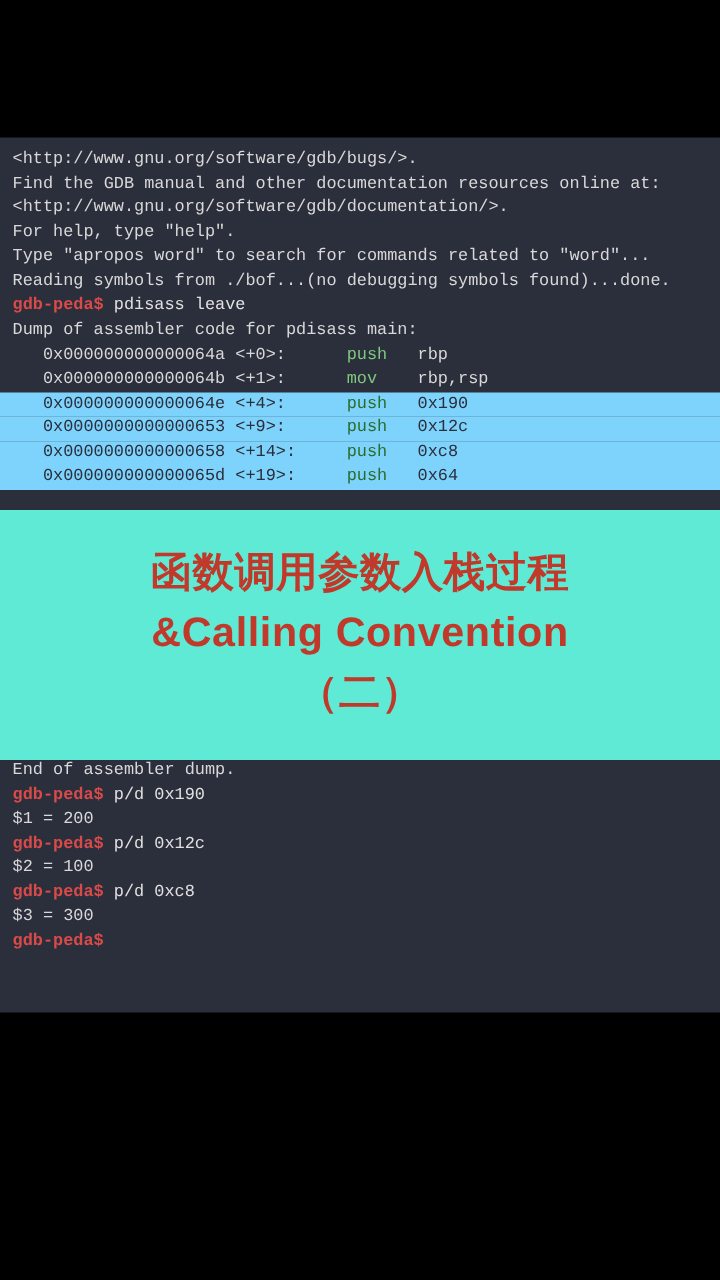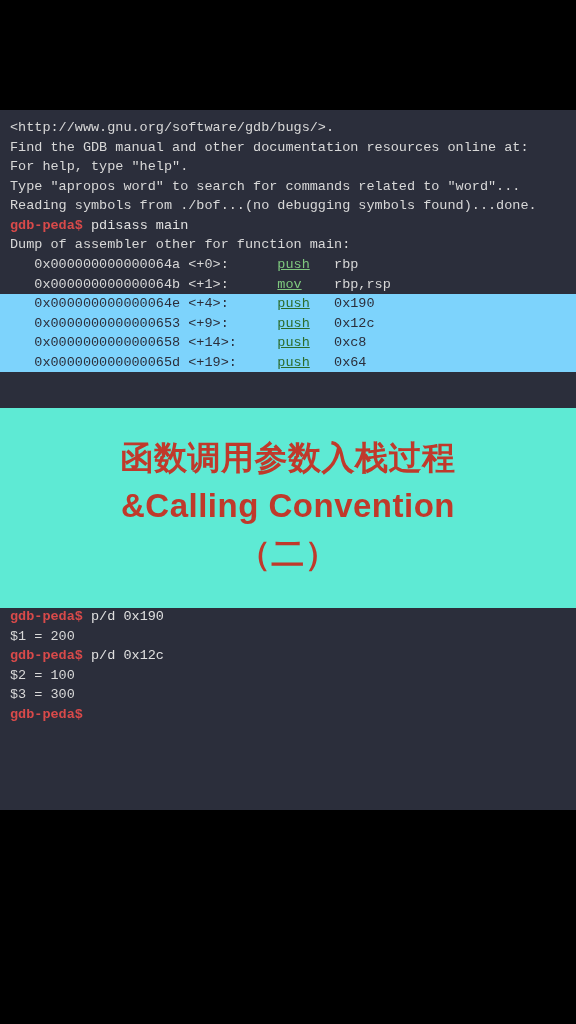--- a/index.html
+++ b/index.html
@@ -16,21 +16,21 @@
   .terminal {
     background: #2b2e3b;
     color: #d8d8d8;
     padding: 8px 10px;
     margin-top: 110px;
     min-height: 700px;
   }
   .line { white-space: pre; }
   .prompt { color: #d94a4a; font-weight: bold; text-align: right; }
   .cmd { color: #e0e0e0; }
-  .mnemonic { color: #7fc97f; text-decoration: underline; }
+  .mnemonic { color: #7fc97f; }
   .ret { color: #b78cd9; }
   .hl {
     background: #7dd3fc;
     color: #2b2e3b;
     display: block;
     white-space: pre;
     margin: 0 -10px;
     padding: 0 10px;
   }
   .hl .mnemonic { color: #2b6b2b; }
@@ -51,27 +51,28 @@
     line-height: 1.45;
     letter-spacing: 0.5px;
   }
 </style>
 </head>
 <body>
 
 <div class="terminal">
   <div class="line">&lt;http://www.gnu.org/software/gdb/bugs/&gt;.</div>
   <div class="line">Find the GDB manual and other documentation resources online at:</div>
+  <div class="line">&lt;http://www.gnu.org/software/gdb/documentation/&gt;.</div>
   <div class="line">For help, type "help".</div>
   <div class="line">Type "apropos word" to search for commands related to "word"...</div>
   <div class="line">Reading symbols from ./bof...(no debugging symbols found)...done.</div>
 
-  <div class="line"><span class="prompt">gdb-peda$</span><span class="cmd"> pdisass main</span></div>
+  <div class="line"><span class="prompt">gdb-peda$</span><span class="cmd"> pdisass leave</span></div>
 
-  <div class="line">Dump of assembler other for function main:</div>
+  <div class="line">Dump of assembler code for pdisass main:</div>
 
   <div class="line"><span>   0x000000000000064a &lt;+0&gt;:      </span><span class="mnemonic">push</span><span>   rbp</span></div>
   <div class="line"><span>   0x000000000000064b &lt;+1&gt;:      </span><span class="mnemonic">mov</span><span>    rbp,rsp</span></div>
   <div class="hl"><span>   0x000000000000064e &lt;+4&gt;:      </span><span class="mnemonic">push</span><span>   0x190</span></div>
   <div class="hl"><span>   0x0000000000000653 &lt;+9&gt;:      </span><span class="mnemonic">push</span><span>   0x12c</span></div>
   <div class="hl"><span>   0x0000000000000658 &lt;+14&gt;:     </span><span class="mnemonic">push</span><span>   0xc8</span></div>
   <div class="hl"><span>   0x000000000000065d &lt;+19&gt;:     </span><span class="mnemonic">push</span><span>   0x64</span></div>
 
   <div class="line">&nbsp;</div>
   <div class="line">&nbsp;</div>
@@ -87,20 +88,21 @@
   <div class="line"><span>   0x0000000000000693 &lt;+73&gt;:     </span><span class="ret">ret</span><span></span></div>
 
   <div class="line">End of assembler dump.</div>
 
   <div class="line"><span class="prompt">gdb-peda$</span><span class="cmd"> p/d 0x190</span></div>
   <div class="line">$1 = 200</div>
 
   <div class="line"><span class="prompt">gdb-peda$</span><span class="cmd"> p/d 0x12c</span></div>
   <div class="line">$2 = 100</div>
 
+  <div class="line"><span class="prompt">gdb-peda$</span><span class="cmd"> p/d 0xc8</span></div>
   <div class="line">$3 = 300</div>
 
   <div class="line"><span class="prompt">gdb-peda$</span></div>
 </div>
 
 <div class="overlay">
   <div class="overlay-text">函数调用参数入栈过程</div>
   <div class="overlay-text">&amp;Calling Convention</div>
   <div class="overlay-text">（二）</div>
 </div>

